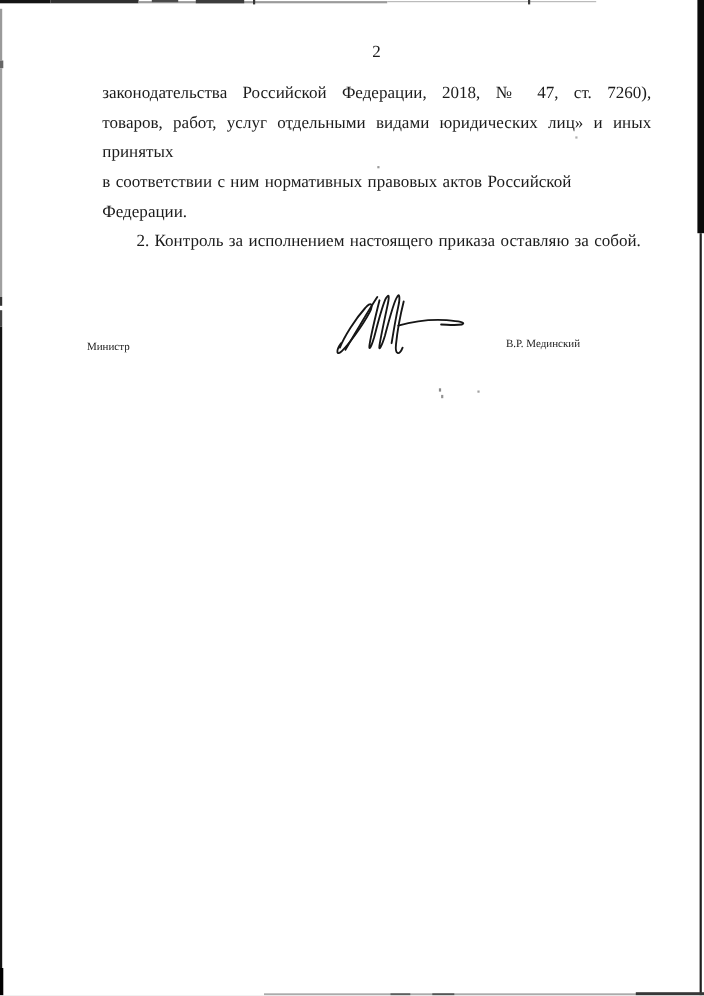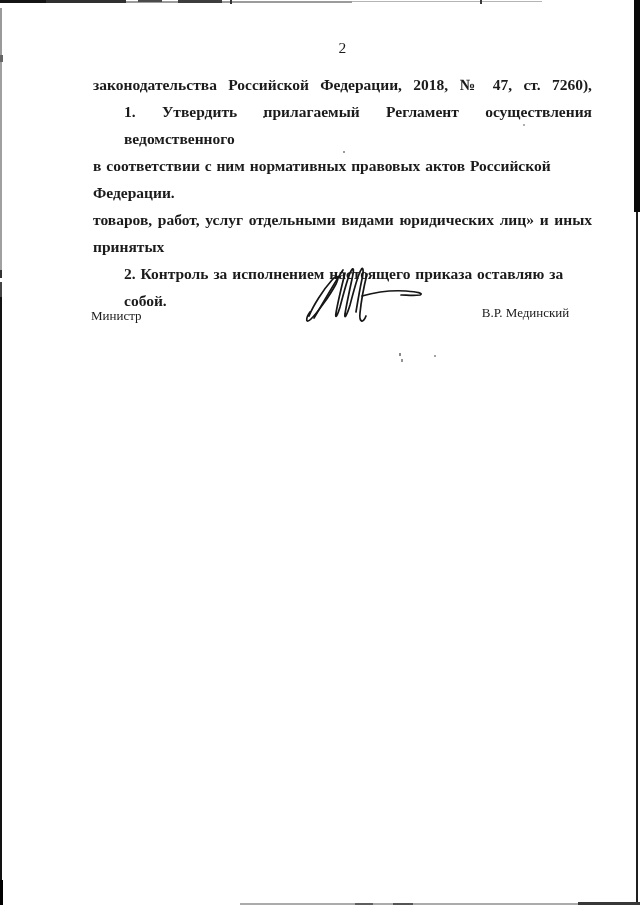--- a/index.html
+++ b/index.html
@@ -51,34 +51,34 @@
     font-size: 15.5px; line-height: 16px;
     letter-spacing: 0.5px;
   }
   .doc-body {
     position: absolute;
     left: 93px; top: 71px; width: 499px;
     font-size: 15.5px;
     line-height: 27px;
     word-spacing: 1px;
   }
-  .doc-line { white-space: normal; font-weight: bold; }
+  .doc-line { white-space: normal; }
   .doc-line.just { text-align: justify; text-align-last: justify; text-justify: inter-word; }
   .doc-line.indent { padding-left: 31px; }
   
   .sig-role {
     position: absolute;
-    left: 91px; top: 307px;
-    font-size: 13px; line-height: 17px;
+    left: 79px; top: 307px;
+    font-size: 10px; line-height: 17px;
   }
   .sig-name {
     position: absolute;
     left: 460px; top: 304px; width: 131px;
-    text-align: center;
-    font-size: 13px; line-height: 17px;
+    text-align: left;
+    font-size: 10px; line-height: 17px;
   }
   .sig-svg {
     position: absolute;
     left: 296px; top: 263px;
     width: 140px; height: 64px;
   }
 </style>
 </head>
 <body>
 
@@ -109,23 +109,22 @@
   <div class="speck speck-2"></div>
   <div class="speck speck-3"></div>
   <div class="speck speck-4"></div>
   <div class="speck speck-5"></div>
   <div class="speck speck-6"></div>
 
   <div class="page-number">2</div>
 
   <div class="doc-body">
     <div class="doc-line just">законодательства Российской Федерации, 2018, № 47, ст. 7260),</div>
-    <div class="doc-line just indent">1. Утвердить прилагаемый Регламент осуществления ведомственного</div>
+    <div class="doc-line just">товаров, работ, услуг отдельными видами юридических лиц» и иных принятых</div>
     <div class="doc-line">в соответствии с ним нормативных правовых актов Российской Федерации.</div>
-    <div class="doc-line just">товаров, работ, услуг отдельными видами юридических лиц» и иных принятых</div>
     <div class="doc-line indent">2. Контроль за исполнением настоящего приказа оставляю за собой.</div>
   </div>
 
   <div class="sig-role">Министр</div>
 
   <svg class="sig-svg" viewBox="0 0 140 64" fill="none" xmlns="http://www.w3.org/2000/svg">
     <g stroke="#161616" stroke-width="1.7" stroke-linecap="round" fill="none">
 
       <path d="M13,53 C17,43 27,27 36,17 C41,11 44,13 40,21 C33,34 21,50 15,56 C10,61 9,56 14,49"></path>
 

